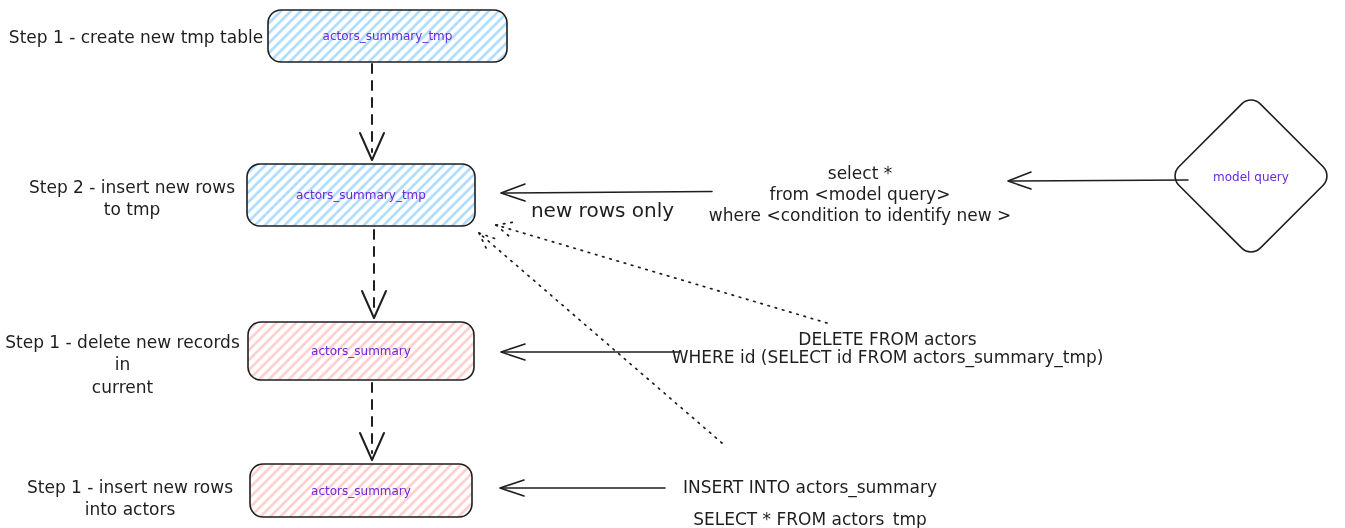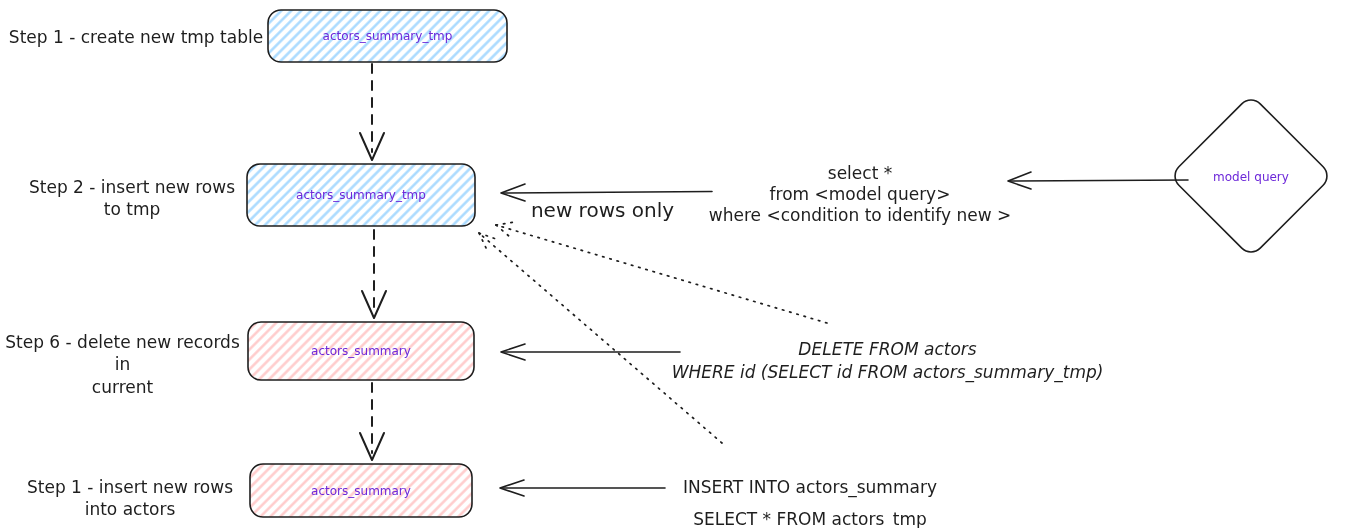--- a/index.html
+++ b/index.html
@@ -95,37 +95,37 @@
         <line x1="722" y1="443" x2="479" y2="233"></line>
         <line x1="479" y1="233" x2="496" y2="239"></line>
         <line x1="479" y1="233" x2="487" y2="250"></line>
       </g>
     </g>
   </svg>
 
   <div class="lbl" style="left:5px;   top:26px;  width:262px;">Step 1 - create new tmp table</div>
   <div class="lbl" style="left:0px;   top:176px; width:232px;margin-left:16px;">Step 2 - insert new rows
 to tmp</div>
-  <div class="lbl" style="left:0px;   top:331px; width:245px;">Step 6 - delete new records in
+  <div class="lbl" style="left:0px;   top:331px; width:245px;">Step 1 - delete new records in
 current</div>
   <div class="lbl" style="left:5px;   top:476px; width:250px;">Step 1 - insert new rows
 into actors</div>
 
   <div class="node-lbl" style="left:268px; top:10px;  width:239px; height:52px;">actors_summary_tmp</div>
   <div class="node-lbl" style="left:247px; top:164px; width:228px; height:62px;">actors_summary_tmp</div>
   <div class="node-lbl" style="left:248px; top:322px; width:226px; height:58px;">actors_summary</div>
   <div class="node-lbl" style="left:250px; top:464px; width:222px; height:53px;">actors_summary</div>
 
   <div class="node-lbl" style="left:1171px; top:166px; width:160px; height:22px;text-align:right;">model query</div>
 
   <div class="lbl small-note" style="left:520px; top:197px; width:165px;">new rows only</div>
 
   <div class="lbl sql" style="left:640px; top:139px; width:440px; line-height:21px;">select *
 from &lt;model query&gt;
 where &lt;condition to identify new &gt;</div>
 
-  <div class="lbl sql" style="left:655px; top:314px; width:465px; line-height:23px;font-style:italic;">DELETE FROM actors
+  <div class="lbl sql" style="left:655px; top:306px; width:465px; line-height:18px;">DELETE FROM actors
 WHERE id (SELECT id FROM actors_summary_tmp)</div>
 
   <div class="lbl sql" style="left:645px; top:447px; width:330px; line-height:32px;">INSERT INTO actors_summary
 SELECT * FROM actors_tmp</div>
 
 </div>
 
 </body></html>

